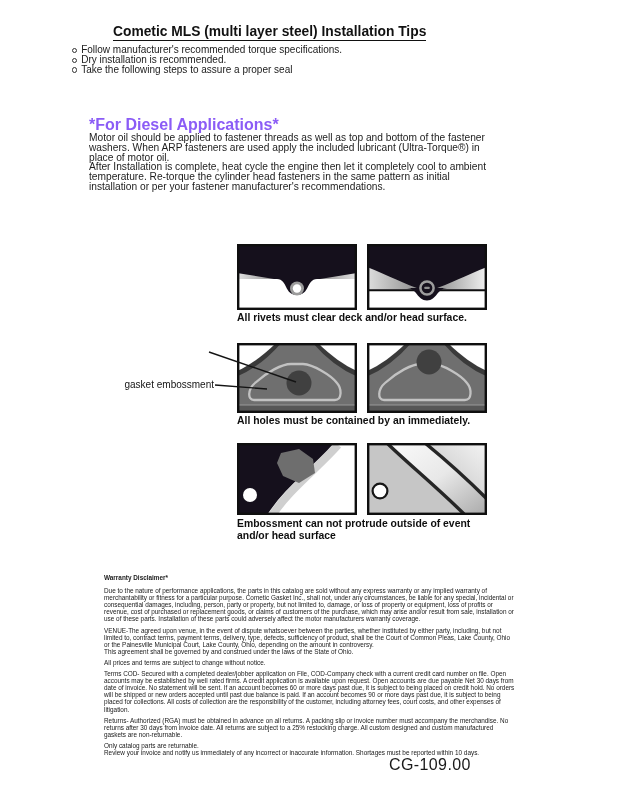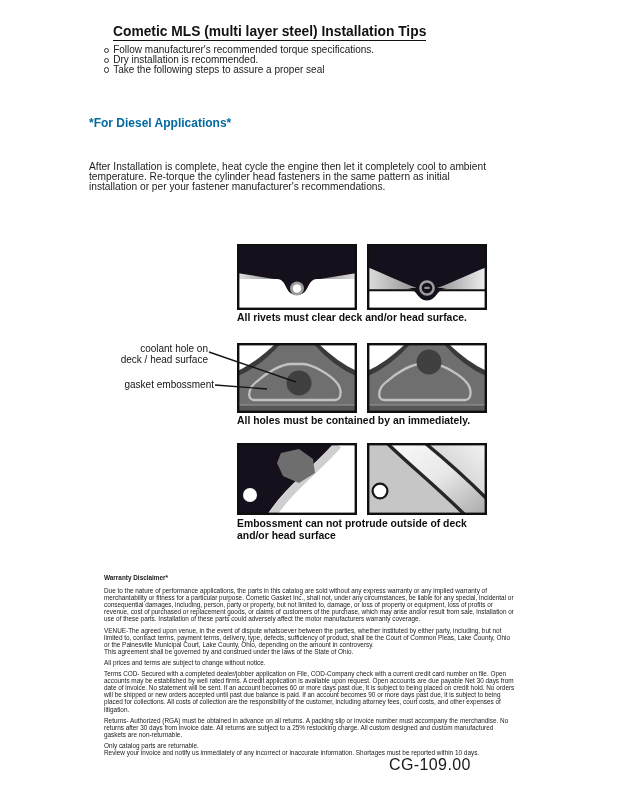--- a/index.html
+++ b/index.html
@@ -3,27 +3,27 @@
 <meta charset="utf-8">
 <style>
   html,body{margin:0;padding:0;background:#ffffff;}
   .page{position:relative;width:618px;height:800px;background:#ffffff;overflow:hidden;
         font-family:"Liberation Sans","DejaVu Sans",sans-serif;color:#1a1a1a;}
   .abs{position:absolute;}
 
   .title{left:113px;top:24px;font-size:13.8px;font-weight:bold;color:#111;}
   .title span{display:inline-block;border-bottom:1.6px solid #111;padding-bottom:1px;}
 
-  .bullets{left:104px;top:45px;}
+  .bullets{left:72px;top:45px;}
   .bullets .li{font-size:10px;line-height:9.9px;white-space:nowrap;display:flex;align-items:flex-start;}
   .b-ring{flex:0 0 auto;width:3.2px;height:3.2px;border:1px solid #333;border-radius:50%;margin:2.6px 4px 0 0;}
   .subbullets{left:112px;top:74.5px;}
   .b-dot{flex:0 0 auto;width:3.4px;height:3.4px;background:#111;border-radius:50%;margin:2.8px 4px 0 0;}
 
-  .h2{left:89px;top:116px;font-size:12px;font-weight:bold;color:#0369a1;}
+  .h2{left:89px;top:116px;font-size:16px;font-weight:bold;color:#8b5cf6;}
   .para{left:89px;font-size:10.2px;line-height:10px;color:#1c1c1c;}
   .p1{top:133px;width:414px;}
   .p2{top:162px;width:404px;}
   .note{top:201px;width:420px;}
 
   .dlabel{width:120px;text-align:center;font-size:13.5px;letter-spacing:.3px;color:#141414;margin-top:36px;}
   .caption{font-weight:bold;font-size:10.4px;color:#0f0f0f;line-height:11.5px;}
   .panel{width:120px;}
   .panel svg{display:block;}
 
@@ -57,20 +57,21 @@
       <span class="b-ring"></span>
       <span>Dry installation is recommended.</span>
     </div>
     <div class="li">
       <span class="b-ring"></span>
       <span>Take the following steps to assure a proper seal</span>
     </div>
   </div>
 
   <div class="abs h2">*For Diesel Applications*</div>
+  <div class="abs para p1">Motor oil should be applied to fastener threads as well as top and bottom of the fastener washers. When ARP fasteners are used apply the included lubricant (Ultra-Torque®) in place of motor oil.</div>
   <div class="abs para p2">After Installation is complete, heat cycle the engine then let it completely cool to ambient temperature. Re-torque the cylinder head fasteners in the same pattern as initial installation or per your fastener manufacturer's recommendations.</div>
 
   <div class="abs dlabel" style="left:237px;top:229px;">RIGHT</div>
   <div class="abs dlabel" style="left:367px;top:229px;">WRONG</div>
 
   <div class="abs panel" style="left:237px;top:244px;">
     <svg width="120" height="66" viewBox="0 0 120 66">
       <defs>
         <linearGradient id="wL1" x1="0" y1="0" x2="1" y2="0">
           <stop offset="0" stop-color="#e3e3e3"></stop>
@@ -113,24 +114,20 @@
       <rect x="57.2" y="42.8" width="5.6" height="2.2" rx="1" fill="#8f8f8f"></rect>
       <rect x="1.2" y="1.2" width="117.6" height="63.6" fill="none" stroke="#0f0f0f" stroke-width="2.4"></rect>
     </svg>
   </div>
 
   <div class="abs caption" style="left:237px;top:312px;">All rivets must clear deck and/or head surface.</div>
 
   <div class="abs dlabel" style="left:237px;top:328px;">RIGHT</div>
   <div class="abs dlabel" style="left:367px;top:328px;">WRONG</div>
 
-  <div class="abs sidelabel lbl1">
-    <div>coolant hole on</div>
-    <div>deck / head surface</div>
-  </div>
   <div class="abs sidelabel lbl2">gasket embossment</div>
 
   <div class="abs panel" style="left:237px;top:343px;">
     <svg width="120" height="70" viewBox="0 0 120 70">
       <rect x="0" y="0" width="120" height="70" fill="#6f6f6f"></rect>
       <rect x="0" y="62" width="120" height="8" fill="#575757"></rect>
       <line x1="0" y1="62" x2="120" y2="62" stroke="#9a9a9a" stroke-width="1"></line>
       <path d="M42 -2 C29 13 13 25 -2 31" stroke="#3a3a3a" stroke-width="6" fill="none"></path>
       <path d="M0 0 H39 C27 12 12 23 0 28 Z" fill="#ffffff"></path>
       <path d="M78 -2 C91 13 107 25 122 31" stroke="#3a3a3a" stroke-width="6" fill="none"></path>
@@ -194,21 +191,21 @@
       <path d="M58 0 L120 0 L120 56 C102 38 80 18 58 0 Z" fill="url(#tr3)"></path>
       <path d="M20 0 L58 0 C80 18 102 38 120 56 L120 72 L98 72 C70 44 38 18 20 0 Z" fill="url(#band3)"></path>
       <path d="M20 0 C38 18 70 44 98 72" stroke="#262626" stroke-width="3.4" fill="none"></path>
       <path d="M58 0 C80 18 102 38 120 56" stroke="#262626" stroke-width="3.4" fill="none"></path>
       <circle cx="13" cy="48" r="7.4" fill="#ffffff" stroke="#161616" stroke-width="2.2"></circle>
       <rect x="1.2" y="1.2" width="117.6" height="69.6" fill="none" stroke="#0f0f0f" stroke-width="2.4"></rect>
     </svg>
   </div>
 
   <div class="abs caption" style="left:237px;top:518px;width:260px;">
-    <div>Embossment can not protrude outside of deck</div>
+    <div>Embossment can not protrude outside of event</div>
     <div>and/or head surface</div>
   </div>
 
   <div class="abs legal">
     <p class="h">Warranty Disclaimer*</p>
     <p>Due to the nature of performance applications, the parts in this catalog are sold without any express warranty or any implied warranty of merchantability or fitness for a particular purpose.  Cometic Gasket Inc., shall not, under any circumstances, be liable for any special, incidental or consequential damages, including, person, party or property, but not limited to, damage, or loss of property or equipment, loss of profits or revenue, cost of purchased or replacement goods, or claims of customers of the purchase, which may arise and/or result from sale, installation or use of these parts.  Installation of these parts could adversely affect the motor manufacturers warranty coverage.</p>
     <p class="tight">VENUE-The agreed upon venue, in the event of dispute whatsoever between the parties, whether instituted by either party, including, but not limited to, contract terms, payment terms, delivery, type, defects, sufficiency of product, shall be the Court of Common Pleas, Lake County, Ohio or the Painesville Municipal Court, Lake County, Ohio, depending on the amount in controversy.</p>
     <p>This agreement shall be governed by and construed under the laws of the State of Ohio.</p>
     <p>All prices and terms are subject to change without notice.</p>
     <p>Terms COD- Secured with a completed dealer/jobber application on File, COD-Company check with a current credit card number on file.  Open accounts may be established by well rated firms.  A credit application is available upon request.  Open accounts are due payable Net 30 days from date of invoice.  No statement will be sent.  If an account becomes 60 or more days past due, it is subject to being placed on credit hold.  No orders will be shipped or new orders accepted until past due balance is paid.  If an account becomes 90 or more days past due, it is subject to being placed for collections.  All costs of collection are the responsibility of the customer, including attorney fees, court costs, and other expenses of litigation.</p>

